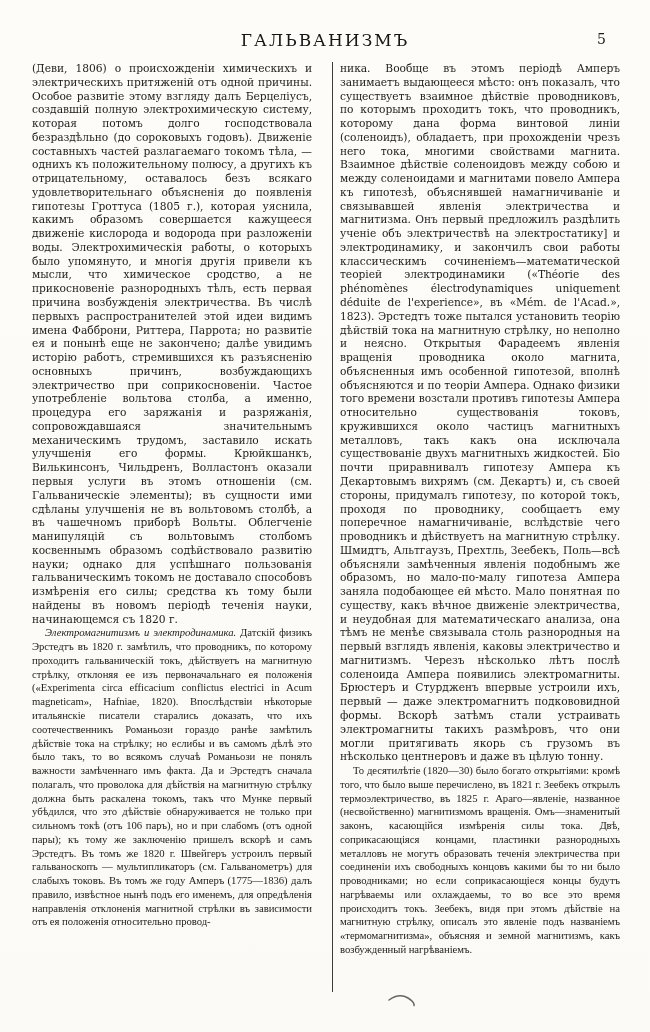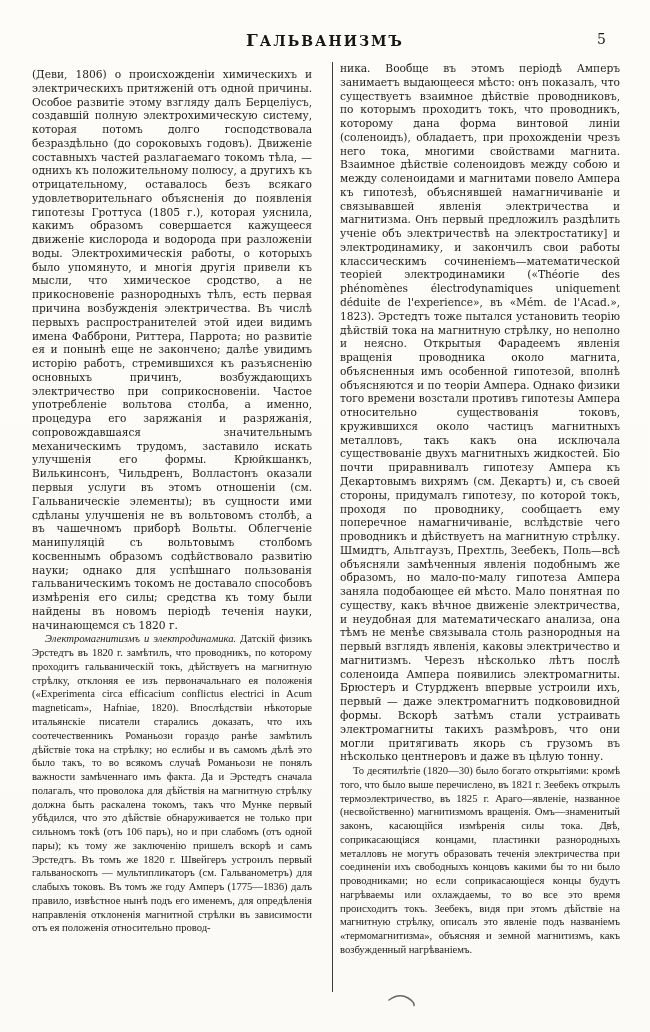--- a/index.html
+++ b/index.html
@@ -14,21 +14,21 @@
     position: relative;
     width: 650px; height: 1032px;
     background: linear-gradient(180deg, #fdfcf9 0%, #fcfbf7 60%, #fbfaf6 100%);
     overflow: hidden;
   }
   .running-header {
     position: absolute; top: 30px; left: 0; width: 100%; height: 20px;
   }
   .header-title {
     display: block; margin: 0 auto; width: fit-content;
-    font-weight: bold; font-size: 14px; letter-spacing: 2px;
+    font-weight: normal; font-size: 17px; letter-spacing: 2px;
     color: #161616;
   }
   .header-title::first-letter { font-size: 17px; }
   .page-number {
     position: absolute; top: 1px; right: 44px;
     font-size: 14px; color: #1a1a1a;
   }
   .columns {
     position: absolute; top: 62px; left: 32px;
     width: 588px; height: 932px;
@@ -37,21 +37,21 @@
   }
   .col {
     width: 288px; height: 100%;
     overflow: hidden;
     text-align: justify;
     font-size: 10.7px;
     line-height: 13.77px;
     letter-spacing: -0.05px;
     color: #1d1d1d;
   }
-  .col.left  { padding-right: 20px; margin-top: 6px; }
+  .col.left  { padding-right: 20px; }
   .col.right { padding-left: 7px; }
   .divider {
     width: 1px; height: 930px;
     background: #3c3c3c;
     flex: 0 0 1px;
   }
   .col p { margin: 0; }
   .col p.indent { text-indent: 13px; font-family: Liberation Serif, serif; }
   .col i { font-style: italic; }
   .ink-mark {

